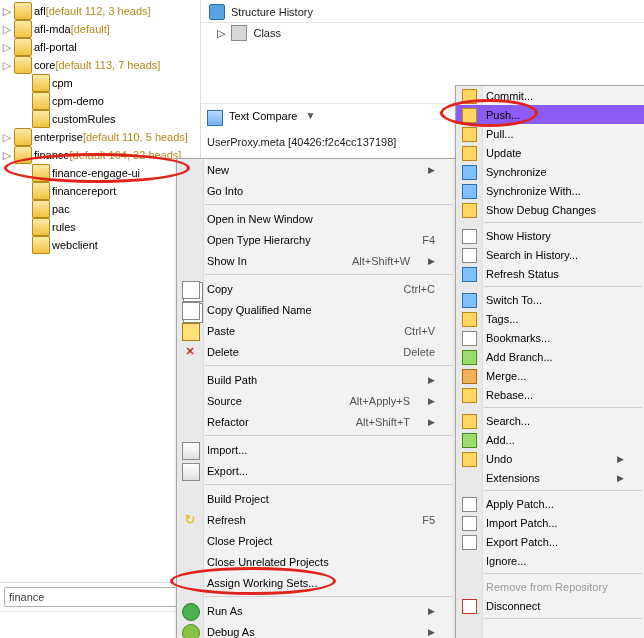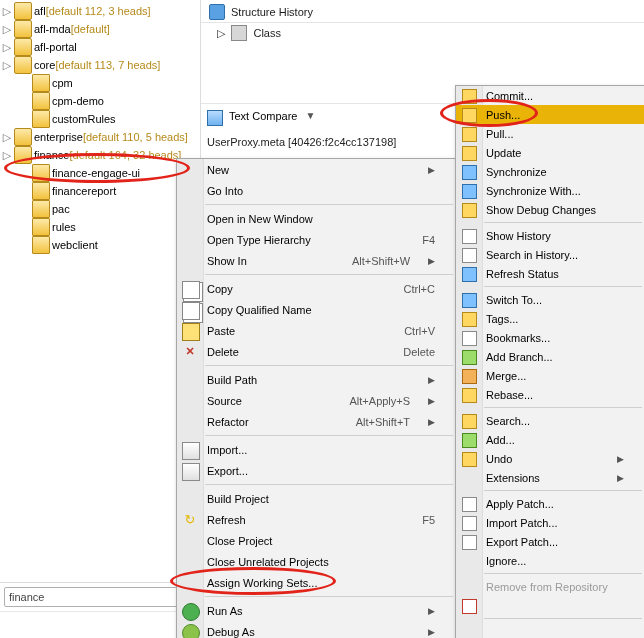--- a/index.html
+++ b/index.html
@@ -25,21 +25,21 @@
   .tc-arrow{color:#555;font-size:10px;margin-left:2px}
   .tc-file{padding:6px 8px 4px 6px;color:#222}
   
   .menu{position:absolute;background:#f2f2f2;border:1px solid #a7a7a7;box-shadow:1px 2px 4px rgba(0,0,0,.25)}
   .menu .strip{position:absolute;left:0;top:0;bottom:0;width:26px;background:#e9e9e9;border-right:1px solid #ddd}
   .menu-row{position:relative;height:21px;display:flex;align-items:center;padding-left:30px;padding-right:20px;white-space:nowrap}
   .menu-row .txt{flex:1}
   .menu-row .accel{color:#555;margin-left:24px}
   .menu-row .sub{color:#555;font-size:9px;margin-left:18px}
   .menu-sep{height:1px;margin:3px 2px 3px 28px;background:#cfcfcf}
-  .menu-row.hl{background:#eab308}
+  .menu-row.hl{background:#8b5cf6}
   .menu-row .mi{position:absolute;left:5px;top:3px;width:16px;height:16px}
   .mi-copy{background:#fff;border:1px solid #888;box-shadow:2px 2px 0 #fff,2px 2px 0 1px #888}
   .mi-paste{background:#ffe277;border:1px solid #a07f1a}
   .mi-delete{color:#c0392b;font-weight:bold;text-align:center;line-height:14px}
   .mi-import{border:1px solid #8a8a8a;background:linear-gradient(#fff,#e0e0e0)}
   .mi-run{border-radius:50%;background:#4caf50;border:1px solid #2e7d32}
   .mi-debug{border-radius:50%;background:#8bc34a;border:1px solid #558b2f}
   .mi-refresh{color:#e6b800;font-size:13px;text-align:center;line-height:16px}
   
   .ellipse{position:absolute;border:3px solid #e2231a;border-radius:50%;pointer-events:none}
@@ -369,20 +369,21 @@
       </div>
       <div class="menu-row">
         <span class="txt">Ignore...</span>
       </div>
       <div class="sep2"></div>
       <div class="menu-row disabled">
         <span class="txt">Remove from Repository</span>
       </div>
       <div class="menu-row">
         <span class="tiny-ic ic-red"></span>
+        <span class="txt">Disconnect</span>
       </div>
       <div class="sep2"></div>
     </div>
 
   <div class="ellipse" style="left:4px;top:153px;width:180px;height:24px"></div>
   <div class="ellipse" style="left:170px;top:567px;width:160px;height:22px"></div>
   <div class="ellipse" style="left:440px;top:99px;width:92px;height:22px"></div>
 
 </div>
 

